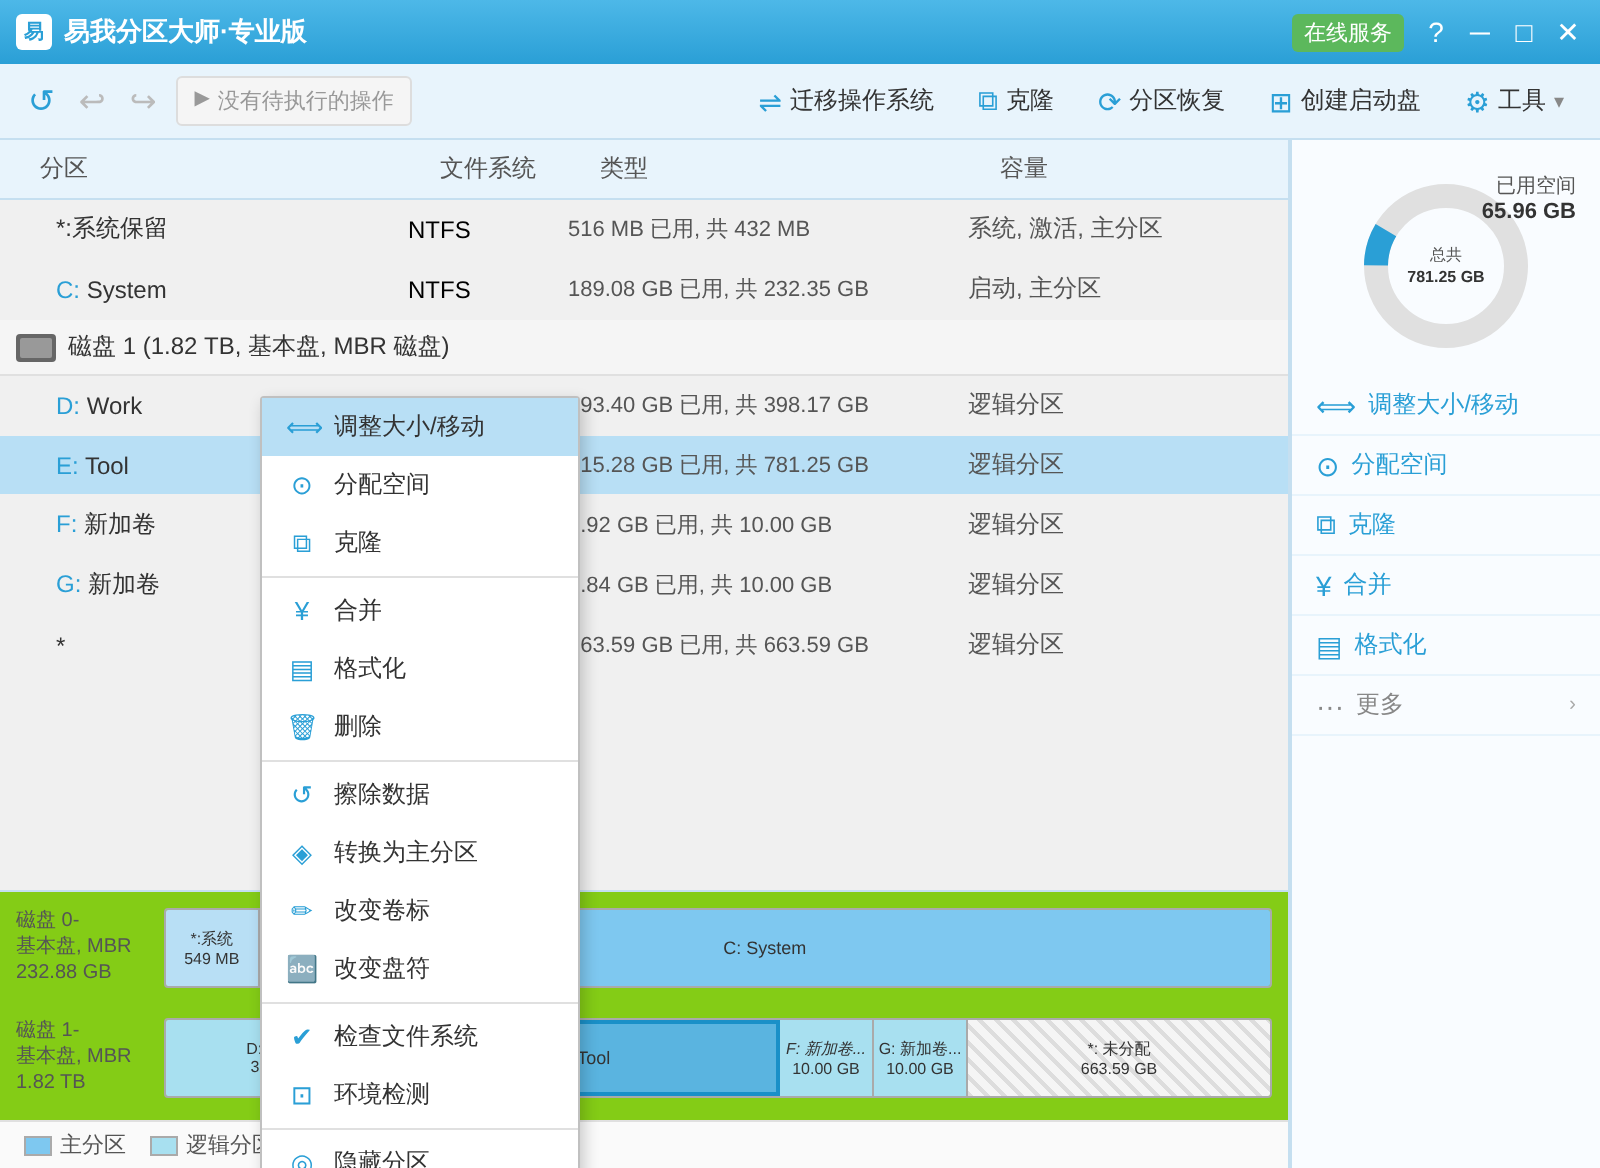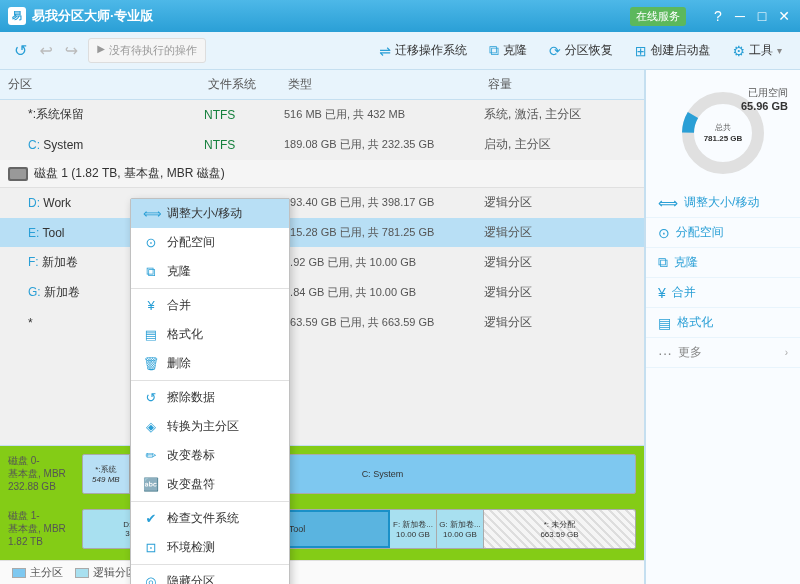--- a/index.html
+++ b/index.html
@@ -10,21 +10,21 @@
       height: 32px;
       background: linear-gradient(to bottom, #4db8e8, #2a9fd6);
       display: flex;
       align-items: center;
       justify-content: space-between;
       padding: 0 8px;
       color: white;
     }
     #titlebar-left { display: flex; align-items: center; gap: 6px; font-size: 13px; font-weight: bold; }
     #titlebar-left .app-icon { width: 18px; height: 18px; background: #fff; border-radius: 3px; display: flex; align-items: center; justify-content: center; color: #2a9fd6; font-size: 10px; font-weight: bold; }
-    #titlebar-right { display: flex; align-items: center; gap: 16px; font-size: 12px; }
+    #titlebar-right { display: flex; align-items: center; gap: 0; font-size: 12px; }
     #titlebar-right .online-badge { background: #5cb85c; color: white; padding: 2px 6px; border-radius: 3px; font-size: 11px; }
     #window-controls { display: flex; gap: 6px; margin-left: 8px; }
     #window-controls span { width: 16px; height: 16px; display: flex; align-items: center; justify-content: center; cursor: pointer; border-radius: 2px; font-size: 14px; color: white; }
 
     
     #toolbar {
       height: 38px;
       background: #e8f4fc;
       border-bottom: 1px solid #c5dff0;
       display: flex;
@@ -51,21 +51,21 @@
 
     
     #left-panel { flex: 1; display: flex; flex-direction: column; border-right: 1px solid #c5dff0; overflow: hidden; }
 
     
     #table-header {
       display: grid;
       grid-template-columns: 200px 80px 200px 1fr;
       background: #e8f4fc;
       border-bottom: 1px solid #c5dff0;
-      padding: 4px 0;
+      padding: 4px 12px;
       font-size: 12px; color: #555;
     }
     #table-header span { padding: 2px 8px; }
 
     
     #table-content { flex: 1; overflow-y: auto; overflow-x: hidden; }
 
     .disk-group { }
     .disk-header {
       display: flex; align-items: center; gap: 6px;
@@ -83,21 +83,21 @@
       align-items: center;
       padding: 4px 0;
       border-bottom: 1px solid #f0f0f0;
       cursor: pointer;
       font-size: 12px;
     }
     .partition-row.selected { background: #b8dff5; }
 
     .partition-name { padding: 2px 8px 2px 28px; color: #333; }
     .partition-name .letter { color: #2a9fd6; }
-    .partition-fs { padding: 2px 4px; color: #15803d; }
+    .partition-fs { padding: 2px 4px; color: #000000; }
     .partition-cap { padding: 2px 4px; color: #555; font-size: 11px; }
     .partition-type { padding: 2px 4px; color: #555; }
 
     
     #disk-map {
       height: 115px;
       background: #84cc16;
       border-top: 1px solid #c5dff0;
       overflow-y: auto;
     }
@@ -305,39 +305,39 @@
         </div>
       </div>
     </div>
 
     <div id="disk-map">
       <div class="disk-map-row">
         <div class="disk-map-label">磁盘 0-<br>基本盘, MBR<br>232.88 GB</div>
         <div class="disk-map-partitions">
           <div class="disk-map-part map-system" style="flex:1">
             <span style="font-size:8px;">*:系统</span>
-            <span style="font-size:8px;font-style:italic;">549 MB</span>
+            <span style="font-size:8px;">549 MB</span>
           </div>
           <div class="disk-map-part map-boot" style="flex:12">
             <span>C: System</span>
           </div>
         </div>
       </div>
       <div class="disk-map-row">
         <div class="disk-map-label">磁盘 1-<br>基本盘, MBR<br>1.82 TB</div>
         <div class="disk-map-partitions">
           <div class="disk-map-part map-logical" style="flex:5">
             <span style="font-size:8px;">D: Wo...</span>
             <span style="font-size:8px;">398.17</span>
           </div>
           <div class="disk-map-part map-logical-sel" style="flex:9;border:2px solid #1a90c8;">
             <span>E: Tool</span>
           </div>
           <div class="disk-map-part map-logical" style="flex:2">
-            <span style="font-size:8px;">F: 新加卷...</span>
+            <span style="font-size:8px;font-style:italic;">F: 新加卷...</span>
             <span style="font-size:8px;">10.00 GB</span>
           </div>
           <div class="disk-map-part map-logical" style="flex:2">
             <span style="font-size:8px;">G: 新加卷...</span>
             <span style="font-size:8px;">10.00 GB</span>
           </div>
           <div class="disk-map-part map-unalloc" style="flex:7">
             <span style="font-size:8px;">*: 未分配</span>
             <span style="font-size:8px;">663.59 GB</span>
           </div>

